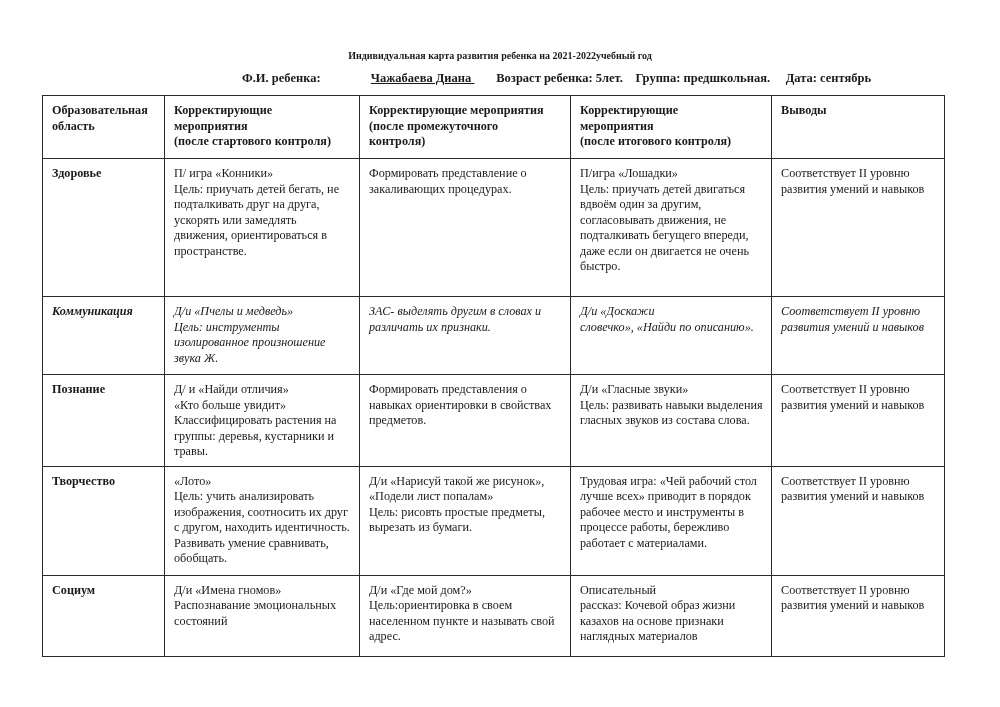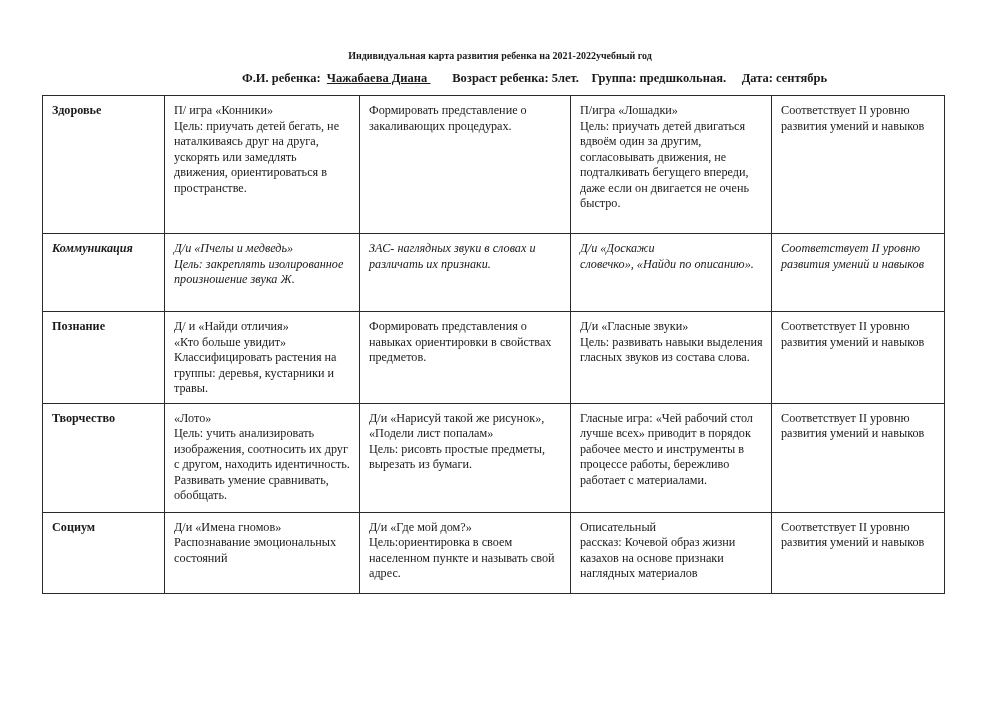--- a/index.html
+++ b/index.html
@@ -1,21 +1,21 @@
 <!DOCTYPE html>
 <html><head>
 <meta charset="utf-8">
 <style>
   html, body { margin: 0; padding: 0; background: #ffffff; }
   body { width: 1000px; height: 707px; position: relative; overflow: hidden;
          font-family: "Liberation Serif", serif; color: #1a1a1a; }
   .title { position: absolute; top: 50px; left: 0; width: 1000px; text-align: center;
            font-weight: bold; font-size: 10px; }
   .info { position: absolute; top: 71px; left: 242px; font-weight: bold; font-size: 12.5px; white-space: pre; }
-  .info .name { text-decoration: underline; }
+  .info .name { text-decoration: underline; margin-left: 44px; }
   table { position: absolute; top: 95px; left: 42px; width: 902px; border-collapse: collapse;
           table-layout: fixed; font-size: 12.2px; line-height: 15.5px; }
   td, th { border: 1.5px solid #2a2a2a; vertical-align: top; text-align: left;
            padding: 7px 7px 6px 9px; font-weight: normal; white-space: pre-line; }
   th { font-weight: bold; }
   td.area { font-weight: bold; }
   tr.h { height: 63px; }
   tr.r0 { height: 138px; }
   tr.r1 { height: 78px; font-style: italic; }
   tr.r2 { height: 88px; padding-left: 20px; }
@@ -30,55 +30,69 @@
 
 <table>
   <colgroup>
     <col style="width:122px">
       <col style="width:195px">
       <col style="width:211px">
       <col style="width:201px">
       <col style="width:173px">
   </colgroup>
   <tbody>
+      <tr class="h">
+    <th>Образовательная
+область</th>
+    <th>Корректирующие
+мероприятия
+(после стартового контроля)</th>
+    <th>Корректирующие мероприятия
+(после промежуточного
+контроля)</th>
+    <th>Корректирующие
+мероприятия
+(после итогового контроля)</th>
+    <th>Выводы</th>
+  </tr>
   <tr class="r0">
     <td class="area">Здоровье</td>
     <td>П/ игра «Конники»
-Цель: приучать детей бегать, не наталкиваясь друг на друга, ускорять или замедлять движения, ориентироваться в пространстве.</td>
+Цель: приучать детей бегать, не подталкивать друг на друга, ускорять или замедлять движения, ориентироваться в пространстве.</td>
     <td>Формировать представление о закаливающих процедурах.</td>
     <td>П/игра «Лошадки»
 Цель: приучать детей двигаться вдвоём один за другим, согласовывать движения, не подталкивать бегущего впереди, даже если он двигается не очень быстро.</td>
     <td>Соответствует II уровню развития умений и навыков</td>
   </tr>
   <tr class="r1">
     <td class="area">Коммуникация</td>
     <td>Д/и «Пчелы и медведь»
-Цель: закреплять изолированное произношение звука Ж.</td>
-    <td>ЗАС- наглядных звуки в словах и различать их признаки.</td>
+Цель: инструменты изолированное произношение звука Ж.</td>
+    <td>ЗАС- выделять другим в словах и различать их признаки.</td>
     <td>Д/и «Доскажи
 словечко», «Найди по описанию».</td>
     <td>Соответствует II уровню развития умений и навыков</td>
   </tr>
   <tr class="r2">
     <td class="area">Познание</td>
     <td>Д/ и «Найди отличия»
 «Кто больше увидит»
 Классифицировать растения на группы: деревья, кустарники и травы.</td>
     <td>Формировать представления о навыках ориентировки в свойствах предметов.</td>
     <td>Д/и «Гласные звуки»
 Цель: развивать навыки выделения гласных звуков из состава слова.</td>
     <td>Соответствует II уровню развития умений и навыков</td>
   </tr>
   <tr class="r3">
     <td class="area">Творчество</td>
     <td>«Лото»
 Цель: учить анализировать изображения, соотносить их друг с другом, находить идентичность. Развивать умение сравнивать, обобщать.</td>
     <td>Д/и «Нарисуй такой же рисунок», «Подели лист попалам»
 Цель: рисовть простые предметы, вырезать из бумаги.</td>
-    <td>Гласные игра: «Чей рабочий стол лучше всех» приводит в порядок рабочее место и инструменты в процессе работы, бережливо работает с материалами.</td>
+    <td>Трудовая игра: «Чей рабочий стол лучше всех» приводит в порядок рабочее место и инструменты в процессе работы, бережливо работает с материалами.</td>
     <td>Соответствует II уровню развития умений и навыков</td>
   </tr>
   <tr class="r4">
     <td class="area">Социум</td>
     <td>Д/и «Имена гномов»
 Распознавание эмоциональных состояний</td>
     <td>Д/и «Где мой дом?»
 Цель:ориентировка в своем населенном пункте и называть свой адрес.</td>
     <td>Описательный
 рассказ:  Кочевой образ жизни казахов на основе признаки наглядных материалов</td>

